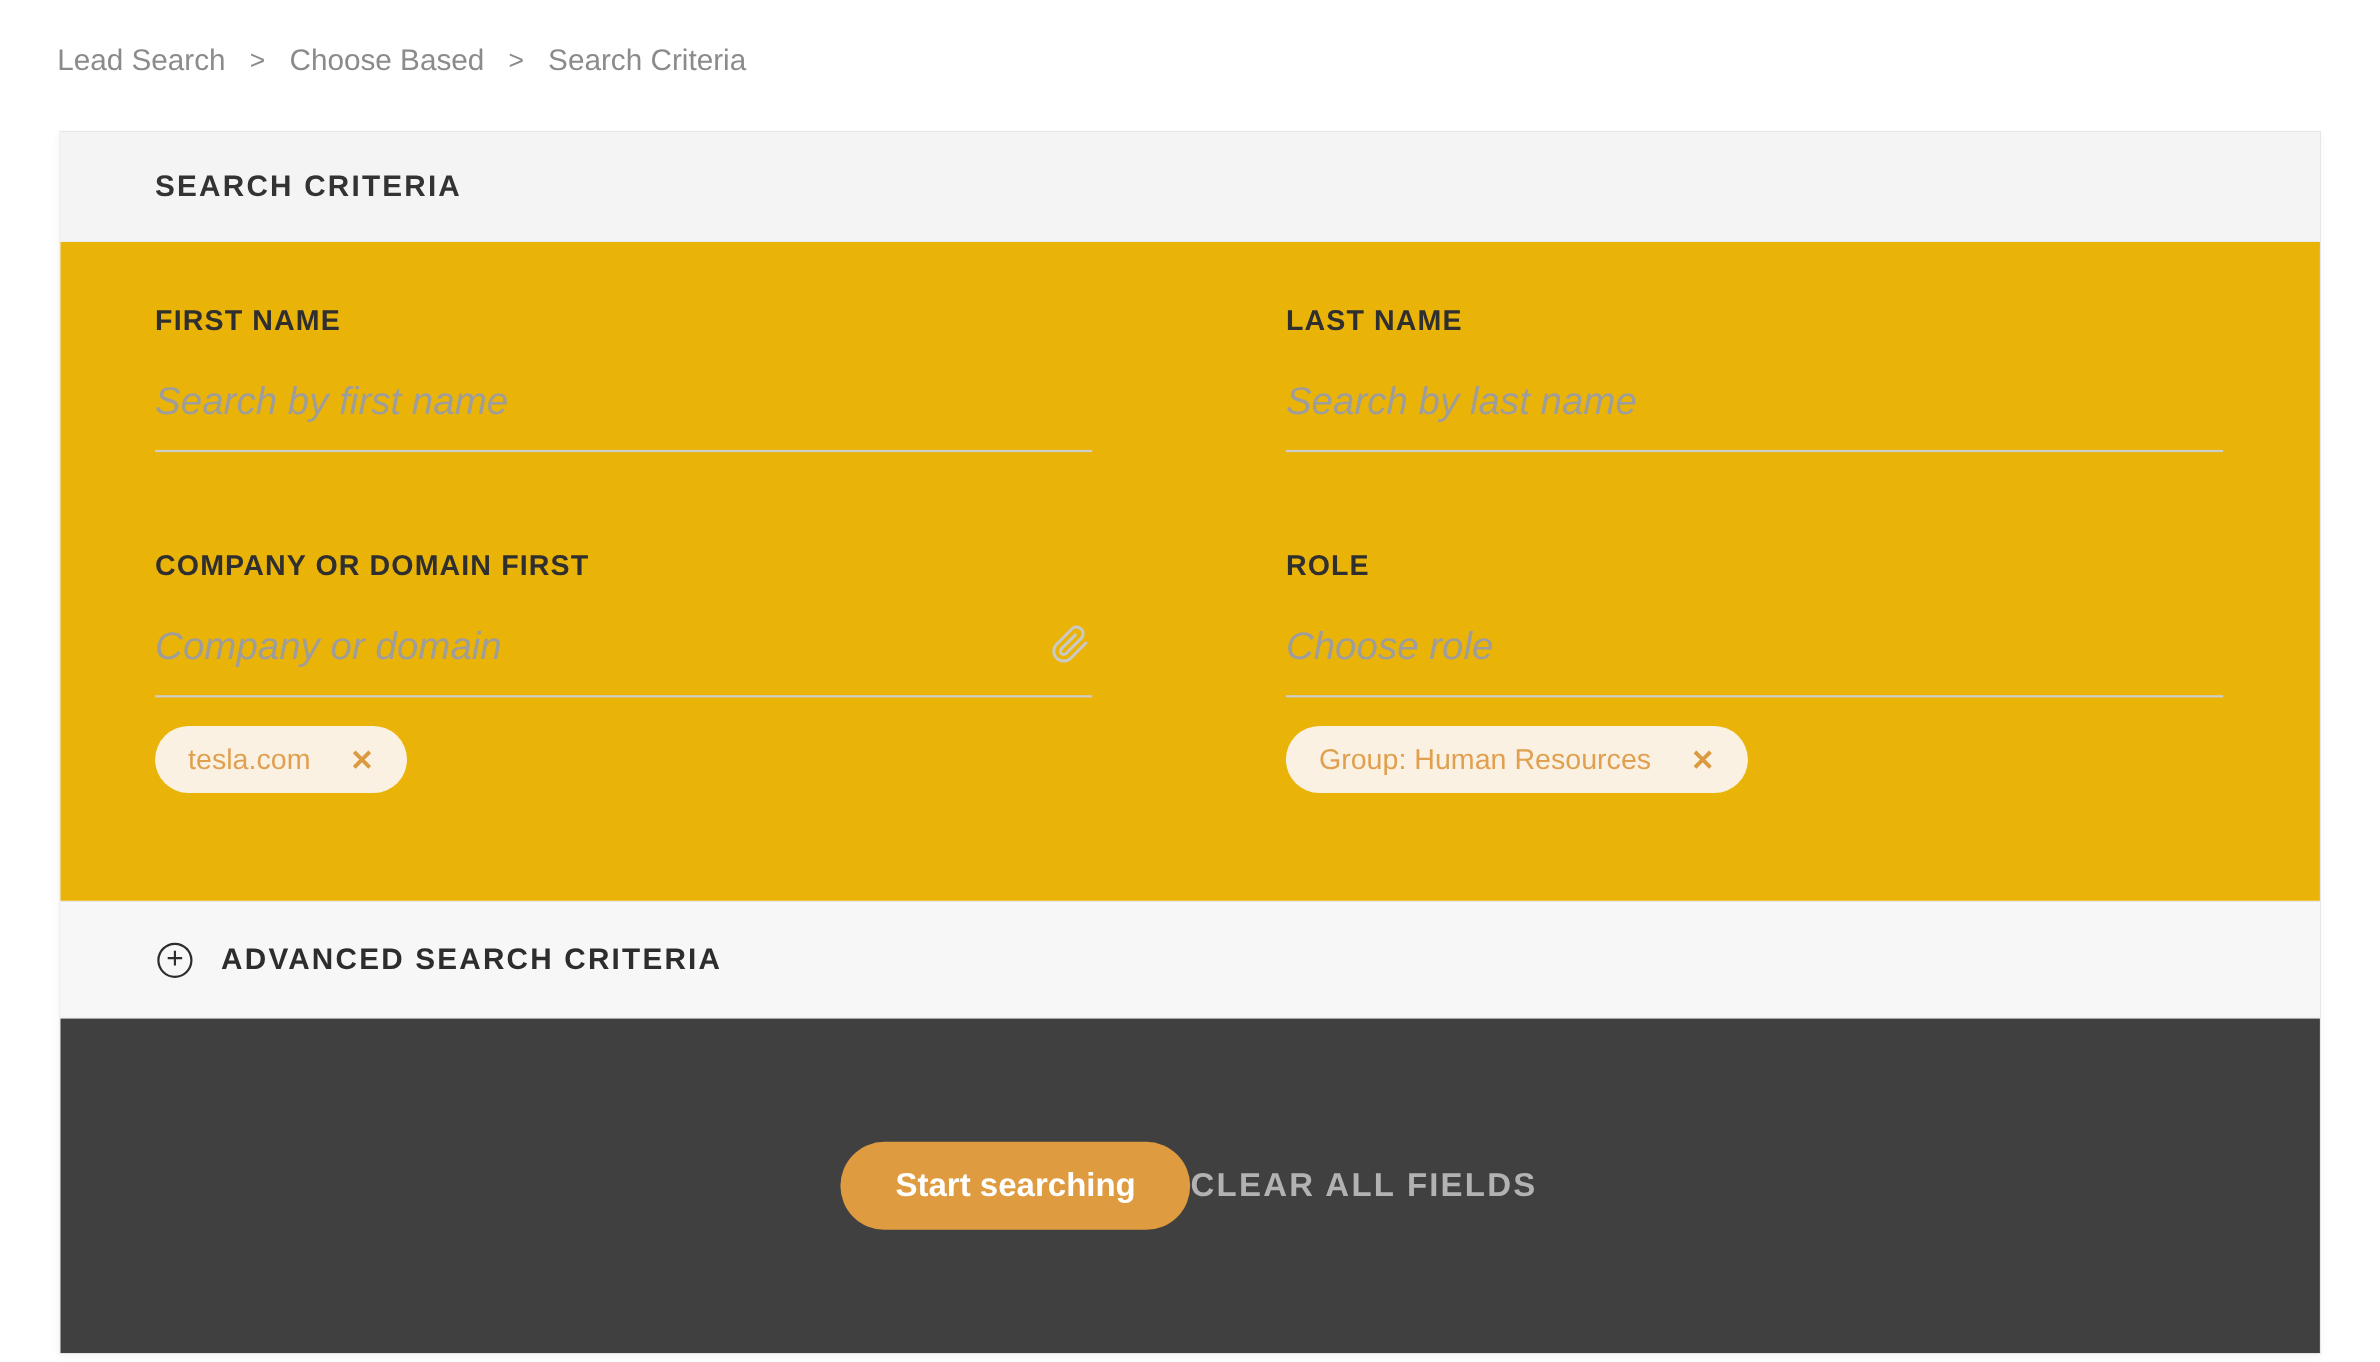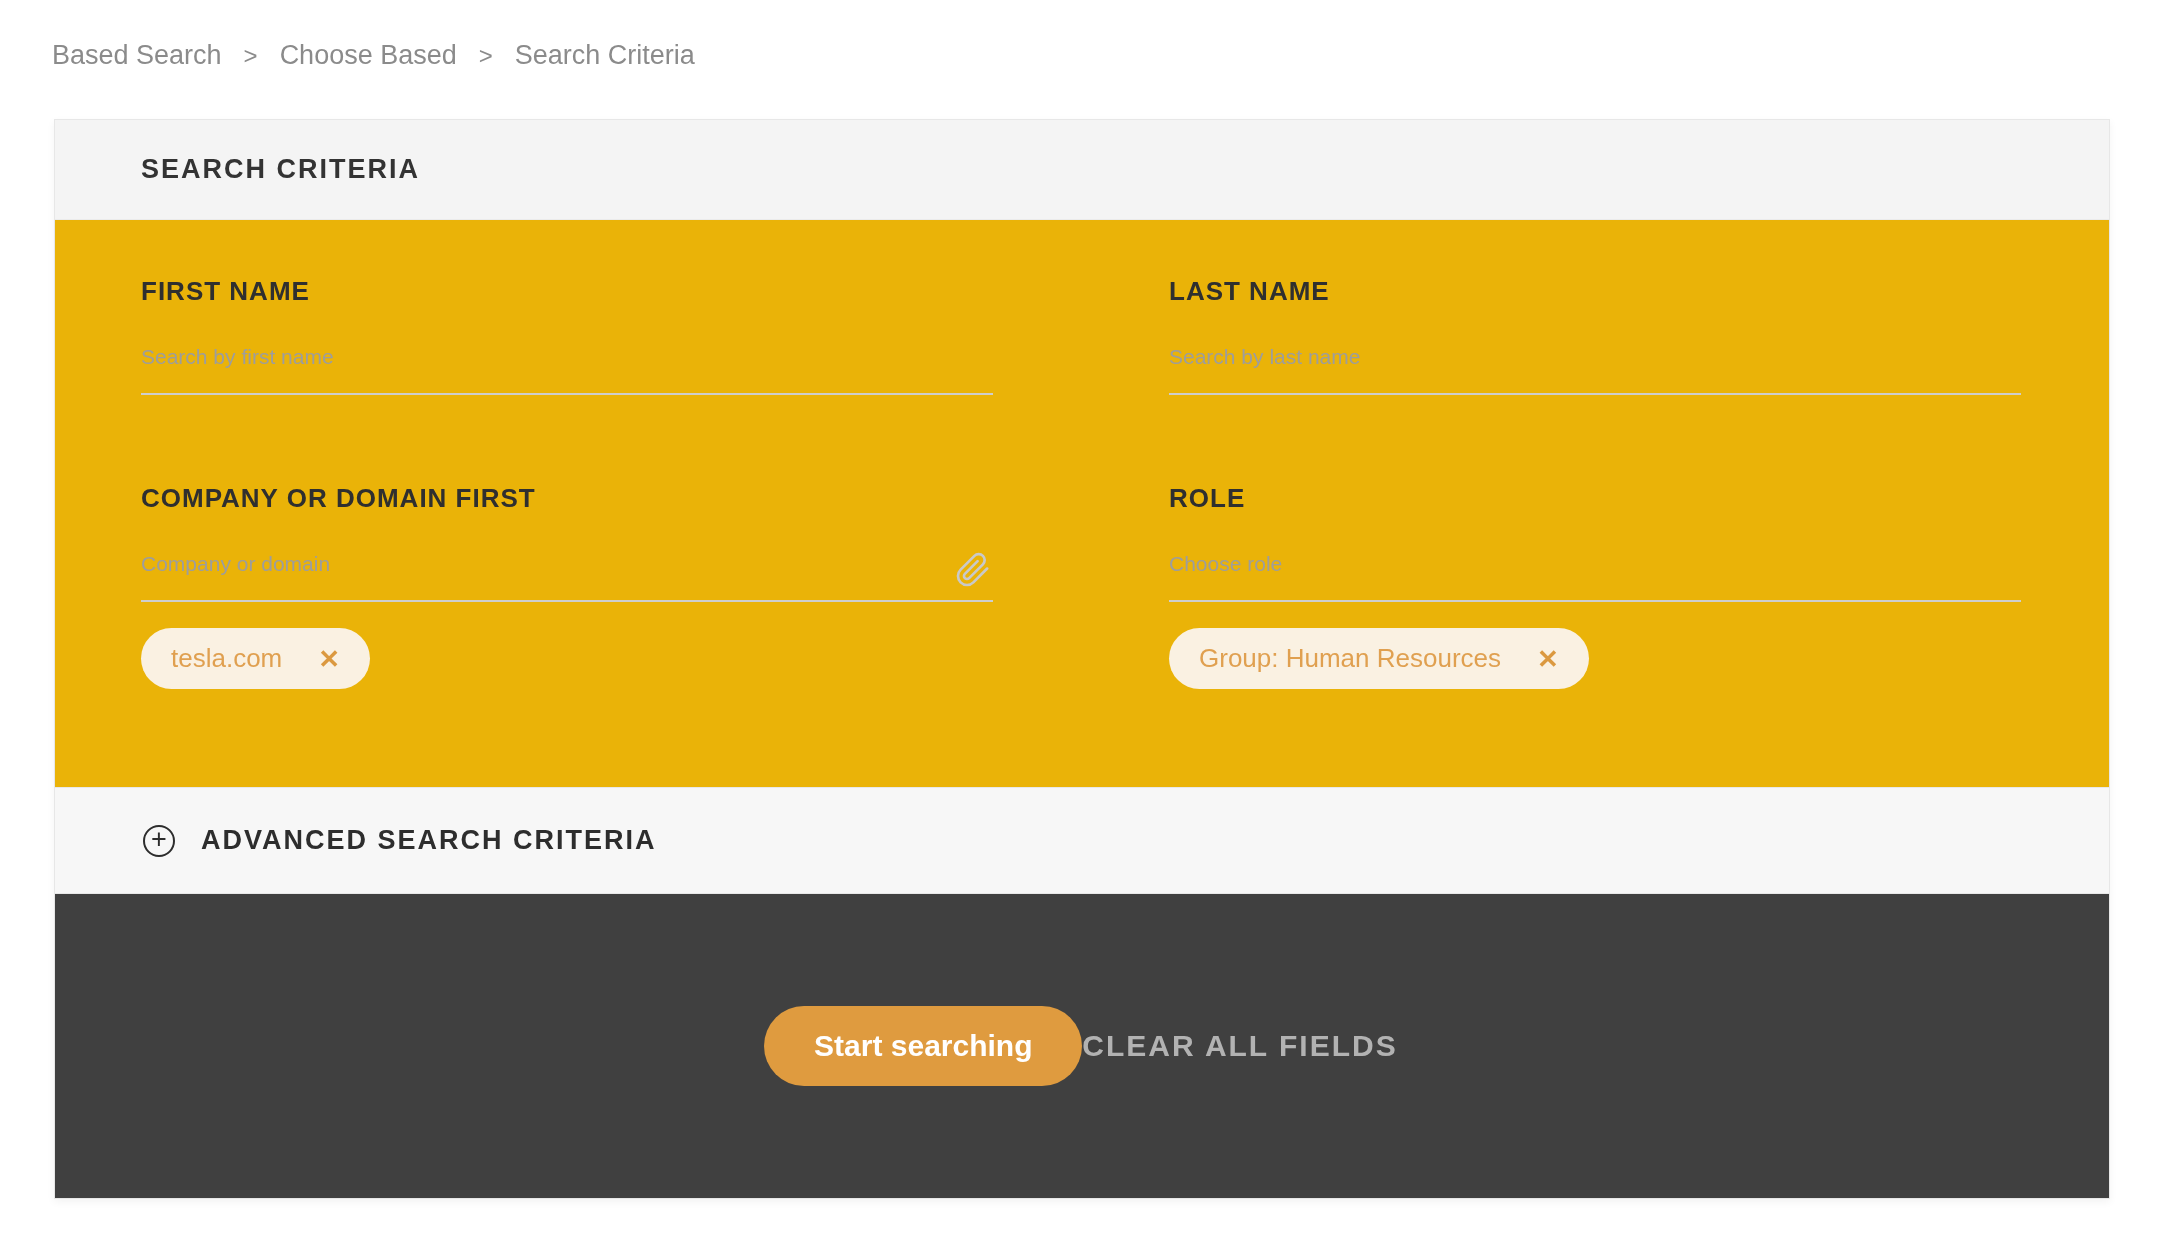--- a/index.html
+++ b/index.html
@@ -63,24 +63,25 @@
   .input-wrap {
     position: relative;
     margin-top: 38px;
   }
   .input-wrap input {
     width: 100%;
     border: none;
     border-bottom: 2px solid #cecece;
     outline: none;
     font-family: "Liberation Sans", sans-serif;
-    font-size: 21px;
+    font-size: 35px;
     color: #444444;
     padding: 0 50px 24px 0;
     background: transparent;
+    font-style: italic;
   }
   .input-wrap input::placeholder { color: #9d9d9d; opacity: 1; }
   .clip {
     position: absolute;
     right: 2px; top: 0;
     width: 36px; height: 36px;
     cursor: pointer;
   }
 
   .tags { margin-top: 26px; display: flex; gap: 20px; }
@@ -161,21 +162,21 @@
     font-weight: 700;
     letter-spacing: 2px;
     color: #b2b2b2;
     cursor: pointer;
   }
 </style>
 </head>
 <body>
 
 <nav class="breadcrumb">
-  <span class="crumb">Based Search</span>
+  <span class="crumb">Lead Search</span>
   <span class="sep">&gt;</span>
   <span class="crumb">Choose Based</span>
   <span class="sep">&gt;</span>
   <span class="crumb">Search Criteria</span>
 </nav>
 
 <section class="card">
 
   <header class="card-header">
     <h1>SEARCH CRITERIA</h1>

